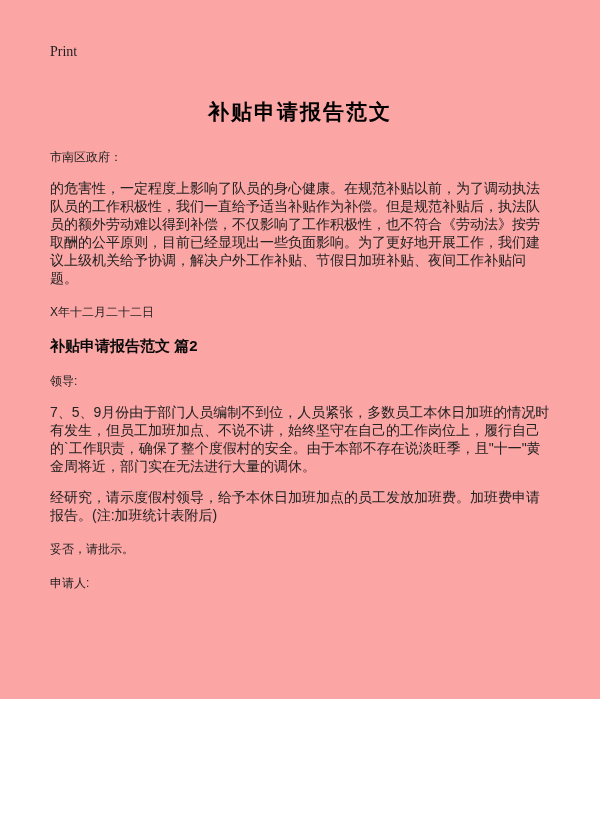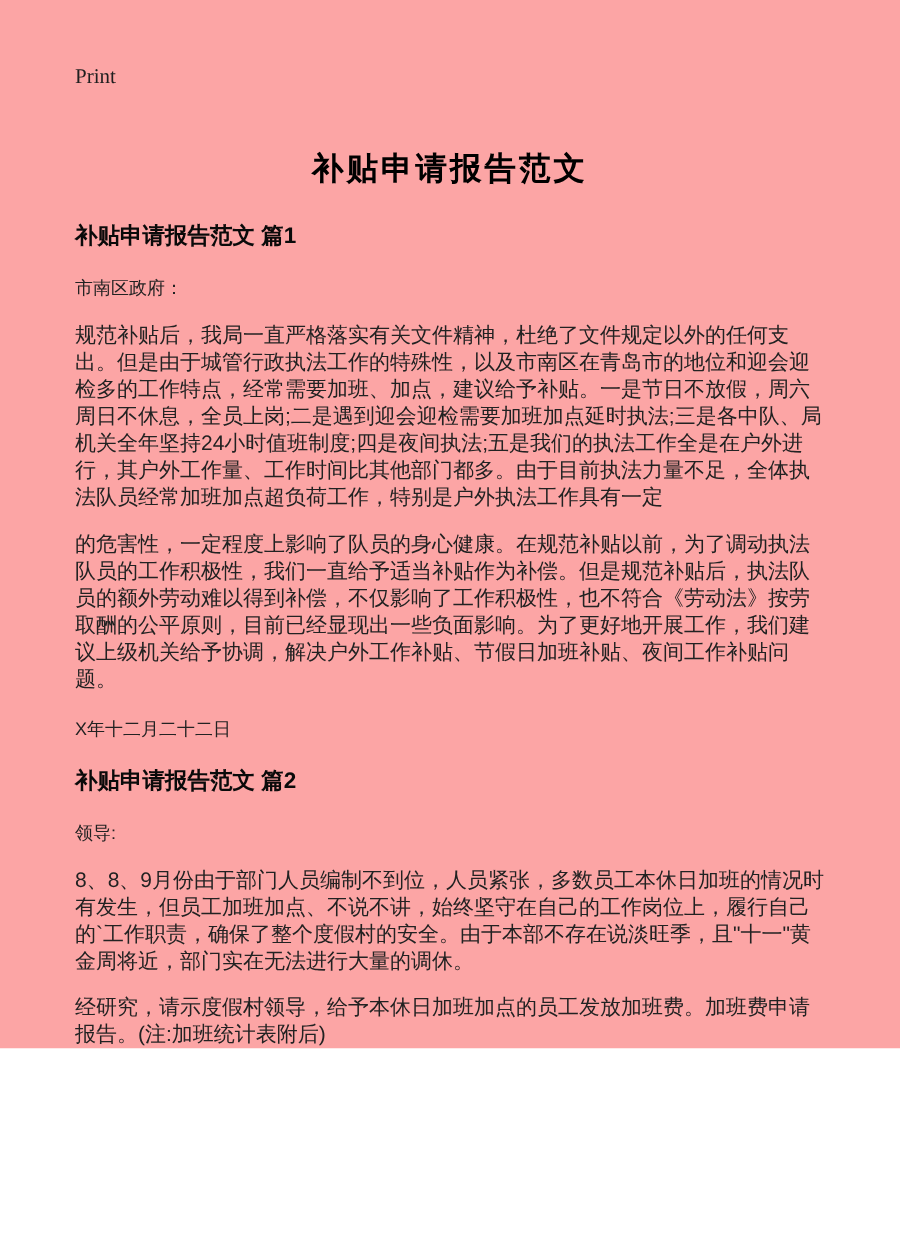--- a/index.html
+++ b/index.html
@@ -63,37 +63,35 @@
 <body>
 
 <div class="page">
 
   <span class="print-label">Print</span>
 
   <h1 class="doc-title">补贴申请报告范文</h1>
 
 
   
-  <h2 class="section-heading">补贴申请报告范文 篇1</h2>
 
   <p class="short-line">市南区政府：</p>
 
-  <p class="body-para">规范补贴后，我局一直严格落实有关文件精神，杜绝了文件规定以外的任何支出。但是由于城管行政执法工作的特殊性，以及市南区在青岛市的地位和迎会迎检多的工作特点，经常需要加班、加点，建议给予补贴。一是节日不放假，周六周日不休息，全员上岗;二是遇到迎会迎检需要加班加点延时执法;三是各中队、局机关全年坚持24小时值班制度;四是夜间执法;五是我们的执法工作全是在户外进行，其户外工作量、工作时间比其他部门都多。由于目前执法力量不足，全体执法队员经常加班加点超负荷工作，特别是户外执法工作具有一定</p>
 
   <p class="body-para">的危害性，一定程度上影响了队员的身心健康。在规范补贴以前，为了调动执法队员的工作积极性，我们一直给予适当补贴作为补偿。但是规范补贴后，执法队员的额外劳动难以得到补偿，不仅影响了工作积极性，也不符合《劳动法》按劳取酬的公平原则，目前已经显现出一些负面影响。为了更好地开展工作，我们建议上级机关给予协调，解决户外工作补贴、节假日加班补贴、夜间工作补贴问题。</p>
 
 
   <p class="short-line">X年十二月二十二日</p>
 
   
   <h2 class="section-heading">补贴申请报告范文 篇2</h2>
 
   <p class="short-line">领导:</p>
 
-  <p class="body-para">8、8、9月份由于部门人员编制不到位，人员紧张，多数员工本休日加班的情况时有发生，但员工加班加点、不说不讲，始终坚守在自己的工作岗位上，履行自己的`工作职责，确保了整个度假村的安全。由于本部不存在说淡旺季，且"十一"黄金周将近，部门实在无法进行大量的调休。</p>
+  <p class="body-para">7、5、9月份由于部门人员编制不到位，人员紧张，多数员工本休日加班的情况时有发生，但员工加班加点、不说不讲，始终坚守在自己的工作岗位上，履行自己的`工作职责，确保了整个度假村的安全。由于本部不存在说淡旺季，且"十一"黄金周将近，部门实在无法进行大量的调休。</p>
 
   <p class="body-para">经研究，请示度假村领导，给予本休日加班加点的员工发放加班费。加班费申请报告。(注:加班统计表附后)</p>
 
   <p class="short-line">妥否，请批示。</p>
 
   <p class="short-line">申请人:</p>
 
 </div>
 
 </body></html>

